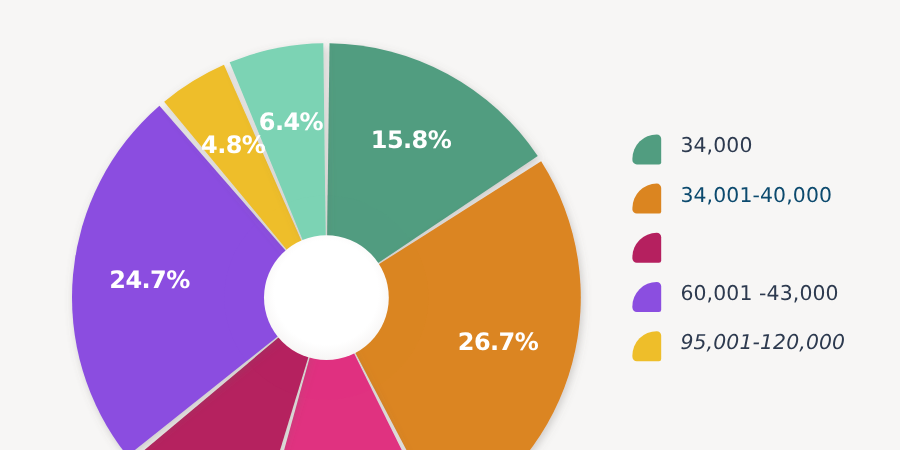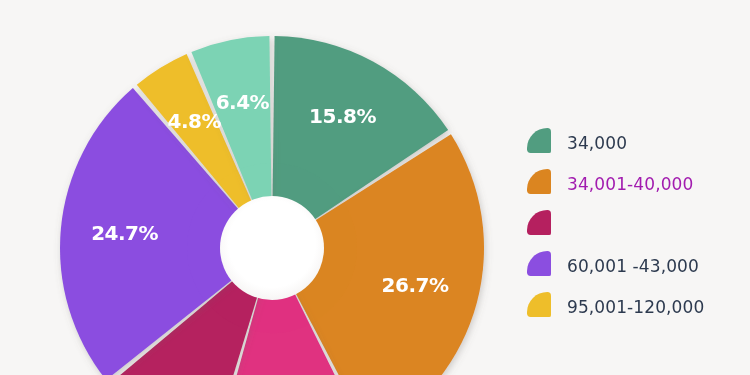--- a/index.html
+++ b/index.html
@@ -47,21 +47,21 @@
 
   
   #legend {
     position: absolute;
     left: 527px;
     top: 112px;
     width: 215px;
   }
   .legend-row {
     display: flex;
-    align-items: flex-end;
+    align-items: flex-start;
     height: 41px;
   }
   .legend-swatch {
     width: 24px;
     height: 25px;
     flex: 0 0 24px;
     border-top-left-radius: 22px;
     border-top-right-radius: 4px;
     border-bottom-left-radius: 4px;
     border-bottom-right-radius: 2px;
@@ -122,28 +122,28 @@
     </svg>
   </div>
 
   <div id="legend">
       <div class="legend-row">
         <div class="legend-swatch" style="background: rgb(81, 157, 128);"></div>
         <div class="legend-text" style="color: rgb(45, 58, 79);">34,000</div>
       </div>
       <div class="legend-row">
         <div class="legend-swatch" style="background: rgb(219, 133, 32);"></div>
-        <div class="legend-text" style="color: #a21caf; margin-top: 44px;">34,001-40,000</div>
+        <div class="legend-text" style="color: #0c4a6e;">34,001-40,000</div>
       </div>
       <div class="legend-row">
         <div class="legend-swatch" style="background: rgb(181, 32, 95);"></div>
       </div>
       <div class="legend-row">
         <div class="legend-swatch" style="background: rgb(139, 78, 224);"></div>
         <div class="legend-text" style="color: rgb(45, 58, 79);">60,001 -43,000</div>
       </div>
       <div class="legend-row">
         <div class="legend-swatch" style="background: rgb(238, 190, 42);"></div>
-        <div class="legend-text" style="color: rgb(45, 58, 79);">95,001-120,000</div>
+        <div class="legend-text" style="color: rgb(45, 58, 79); font-style: italic;">95,001-120,000</div>
       </div>
     </div>
 
 </div>
 
 </body></html>

